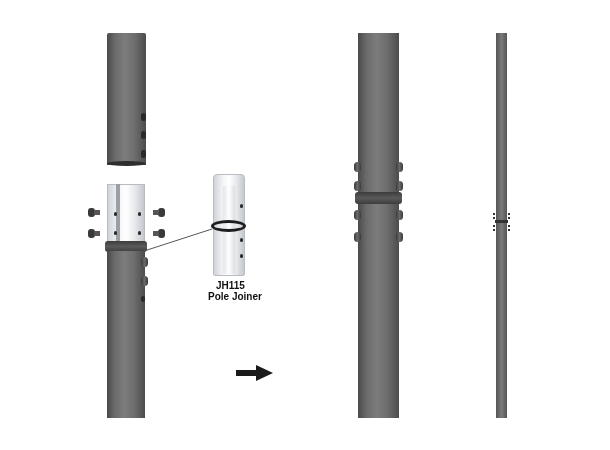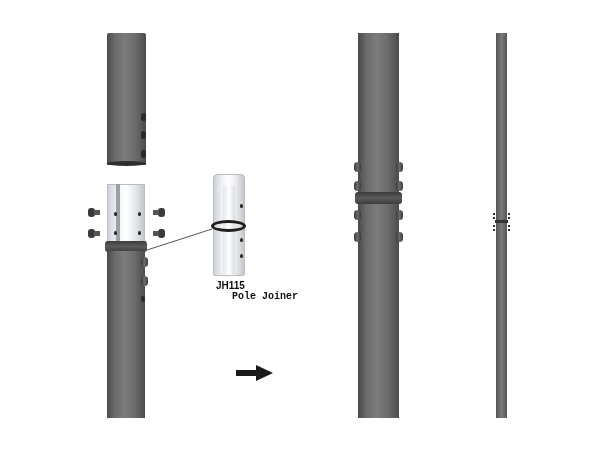--- a/index.html
+++ b/index.html
@@ -75,21 +75,21 @@
 </div>
 
 <div>
   <div class="joiner" style="left:213px; top:174px; width:30px; height:100px; border-radius:4px 4px 2px 2px;"></div>
   <div class="abs" style="left:223px; top:186px; width:12px; height:88px; background:linear-gradient(90deg,#e4e6e9,#ffffff,#dadde1);"></div>
   <div class="hole" style="left:240px; top:204px; width:3px; height:4px;"></div>
   <div class="hole" style="left:240px; top:238px; width:3px; height:4px;"></div>
   <div class="hole" style="left:240px; top:254px; width:3px; height:4px;"></div>
   <div class="abs" style="left:211px; top:220px; width:35px; height:12px; border-radius:50%; border:3px solid #1e1e1e; box-sizing:border-box;"></div>
   <div class="label" style="left:216px; top:280px;">JH115</div>
-  <div class="label" style="left:232px; top:291px;font-family:Liberation Mono, monospace;">Pole Joiner</div>
+  <div class="label" style="left:208px; top:291px;">Pole Joiner</div>
 </div>
 
 <svg class="abs" style="left:235px; top:365px;" width="40" height="16">
   <rect x="1" y="5" width="22" height="6" fill="#1a1a1a"></rect>
   <polygon points="21,0 38,8 21,16" fill="#1a1a1a"></polygon>
 </svg>
 
 <div>
   <div class="pole" style="left:358px; top:33px; width:41px; height:385px;"></div>
   <div class="ring" style="left:355px; top:192px; width:47px; height:12px;"></div>

